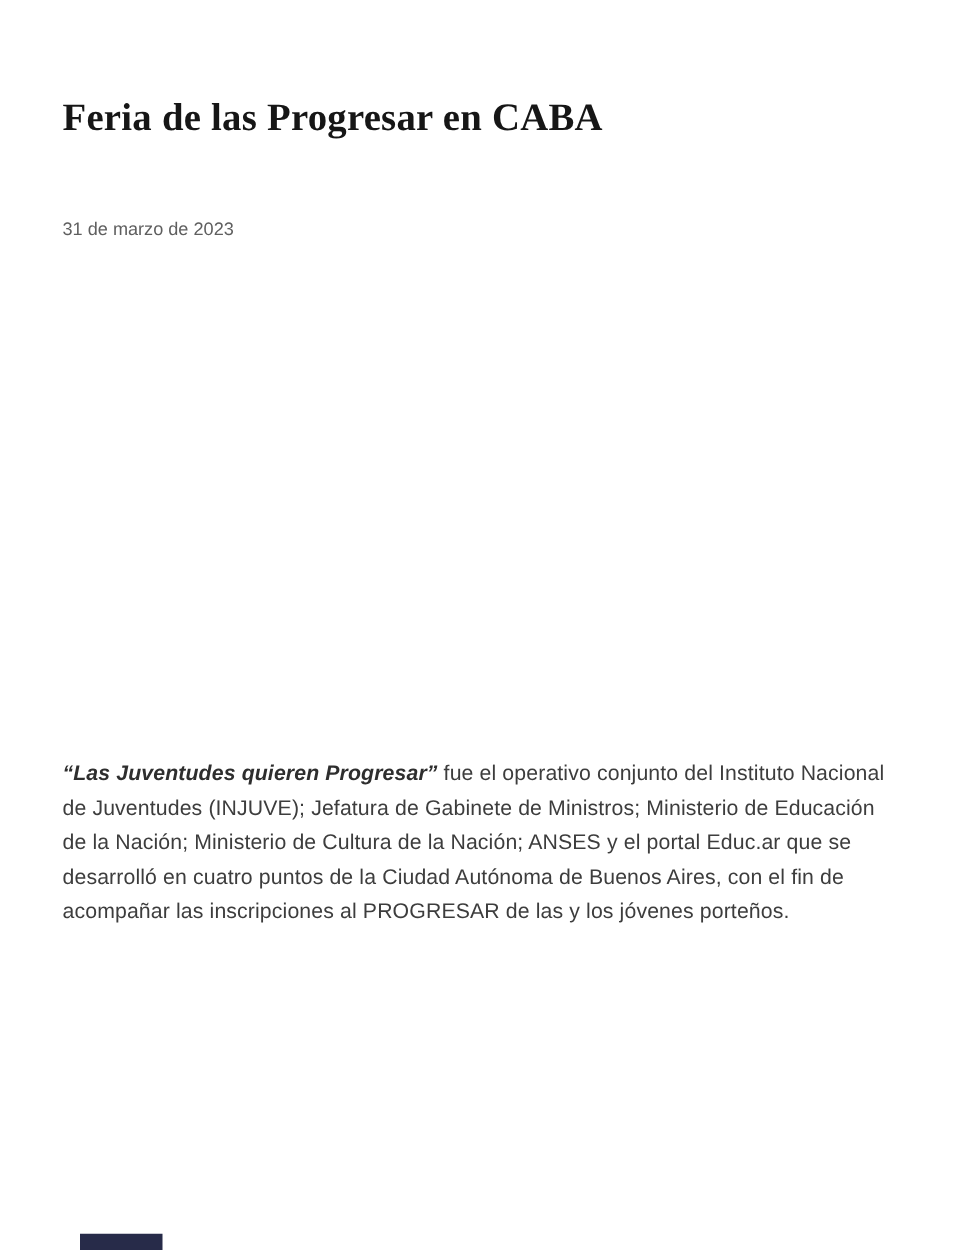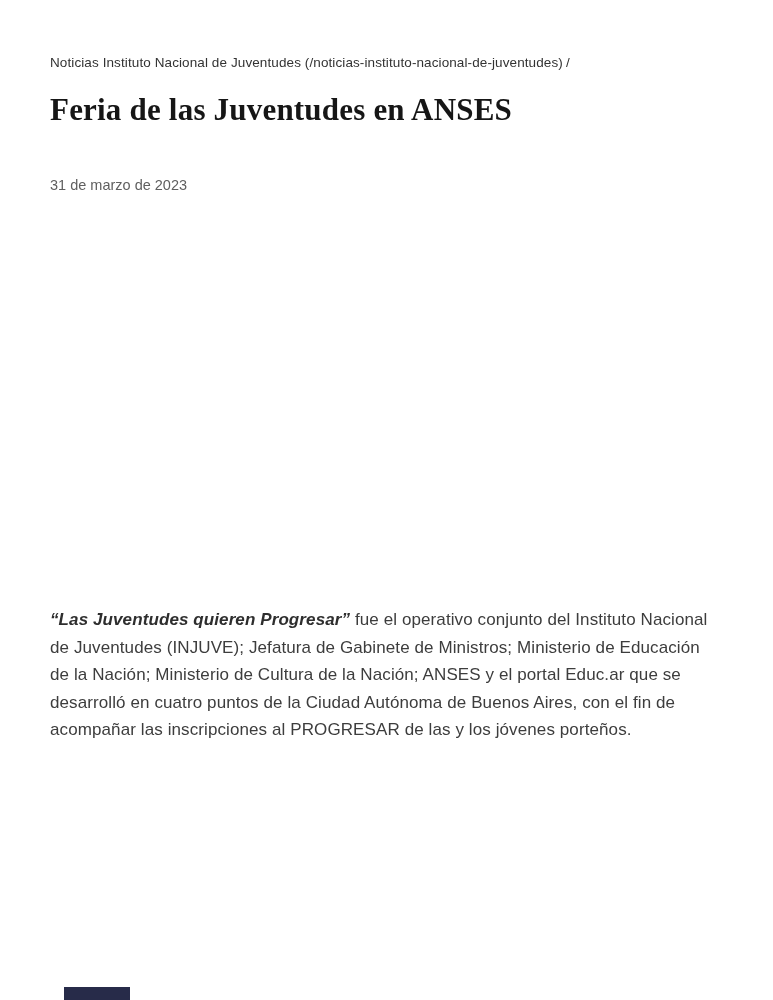--- a/index.html
+++ b/index.html
@@ -55,21 +55,21 @@
   p.article-subtitle {
     margin-top: 22px;
     font-size: 18.5px;
     line-height: 27px;
     color: #4b4b4b;
     max-width: 640px;
   }
 
   
   p.article-date {
-    margin-top: 49px;
+    margin-top: 64px;
     font-size: 14.5px;
     line-height: 17px;
     color: #5f5f5f;
   }
 
   
   .image-placeholder {
     margin-top: 8px;
     height: 404px;
     width: 100%;
@@ -99,25 +99,22 @@
     height: 13px;
     background: #272b49;
   }
 </style>
 </head>
 <body>
 
 <div class="page">
   <div class="content">
 
-    <nav class="breadcrumb">
-      <a href="#">Noticias Instituto Nacional de Juventudes (/noticias-instituto-nacional-de-juventudes)</a><span class="sep">/</span>
-    </nav>
 
-    <h1 class="article-title">Feria de las Juventudes en ANSES</h1>
+    <h1 class="article-title">Feria de las Progresar en CABA</h1>
 
 
     <p class="article-date">31 de marzo de 2023</p>
 
     <div class="image-placeholder"></div>
 
     <p class="article-body"><strong>“Las Juventudes quieren Progresar”</strong><span> fue el operativo conjunto del Instituto Nacional de Juventudes (INJUVE); Jefatura de Gabinete de Ministros; Ministerio de Educación de la Nación; Ministerio de Cultura de la Nación; ANSES y el portal Educ.ar que se desarrolló en cuatro puntos de la Ciudad Autónoma de Buenos Aires, con el fin de acompañar las inscripciones al PROGRESAR de las y los jóvenes porteños.</span></p>
 
   </div>
 

